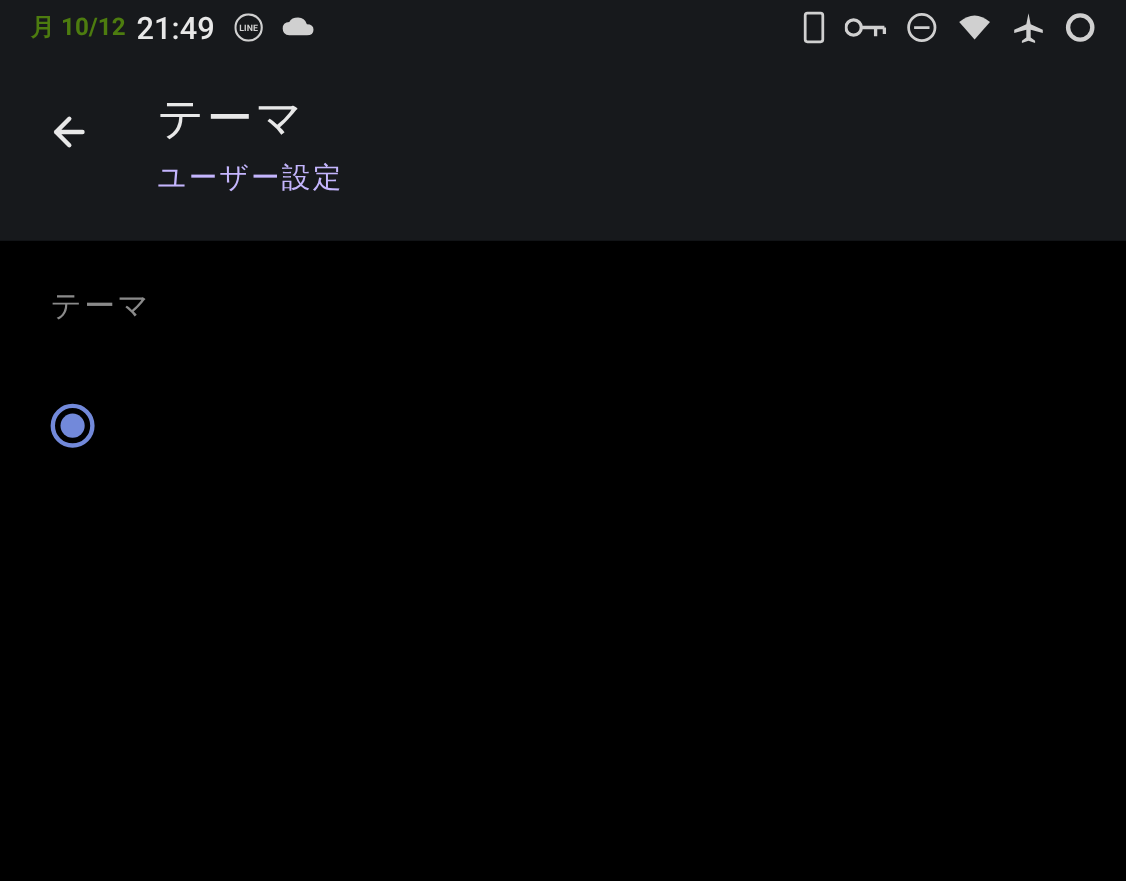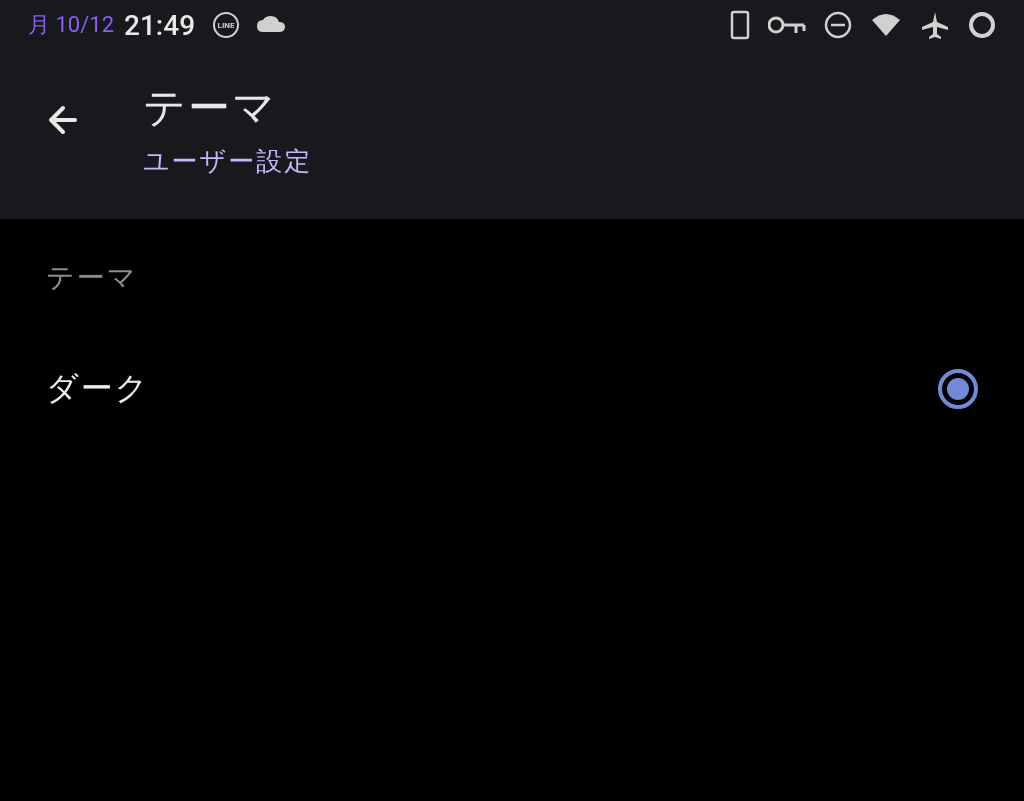--- a/index.html
+++ b/index.html
@@ -23,22 +23,22 @@
     padding: 0 28px;
     background: #17191c;
   }
   .status-left {
     display: flex;
     align-items: center;
     gap: 8px;
   }
   .status-date {
     font-size: 22px;
-    font-weight: 400;
-    color: #8b5cf6;
+    font-weight: 700;
+    color: #4d7c0f;
   }
   .status-time {
     font-size: 28px;
     font-weight: 500;
     color: #e8e8e8;
     margin-left: 2px;
   }
   .status-right {
     display: flex;
     align-items: center;
@@ -211,17 +211,16 @@
     <div class="header-title">テーマ</div>
     <div class="header-subtitle">ユーザー設定</div>
   </div>
 </div>
 
 <div class="content">
   <div class="section-label">テーマ</div>
 
 
   <div class="option-row">
-    <span class="option-label">ダーク</span>
     <span class="radio selected"></span>
   </div>
 
 </div>
 
 </body></html>

